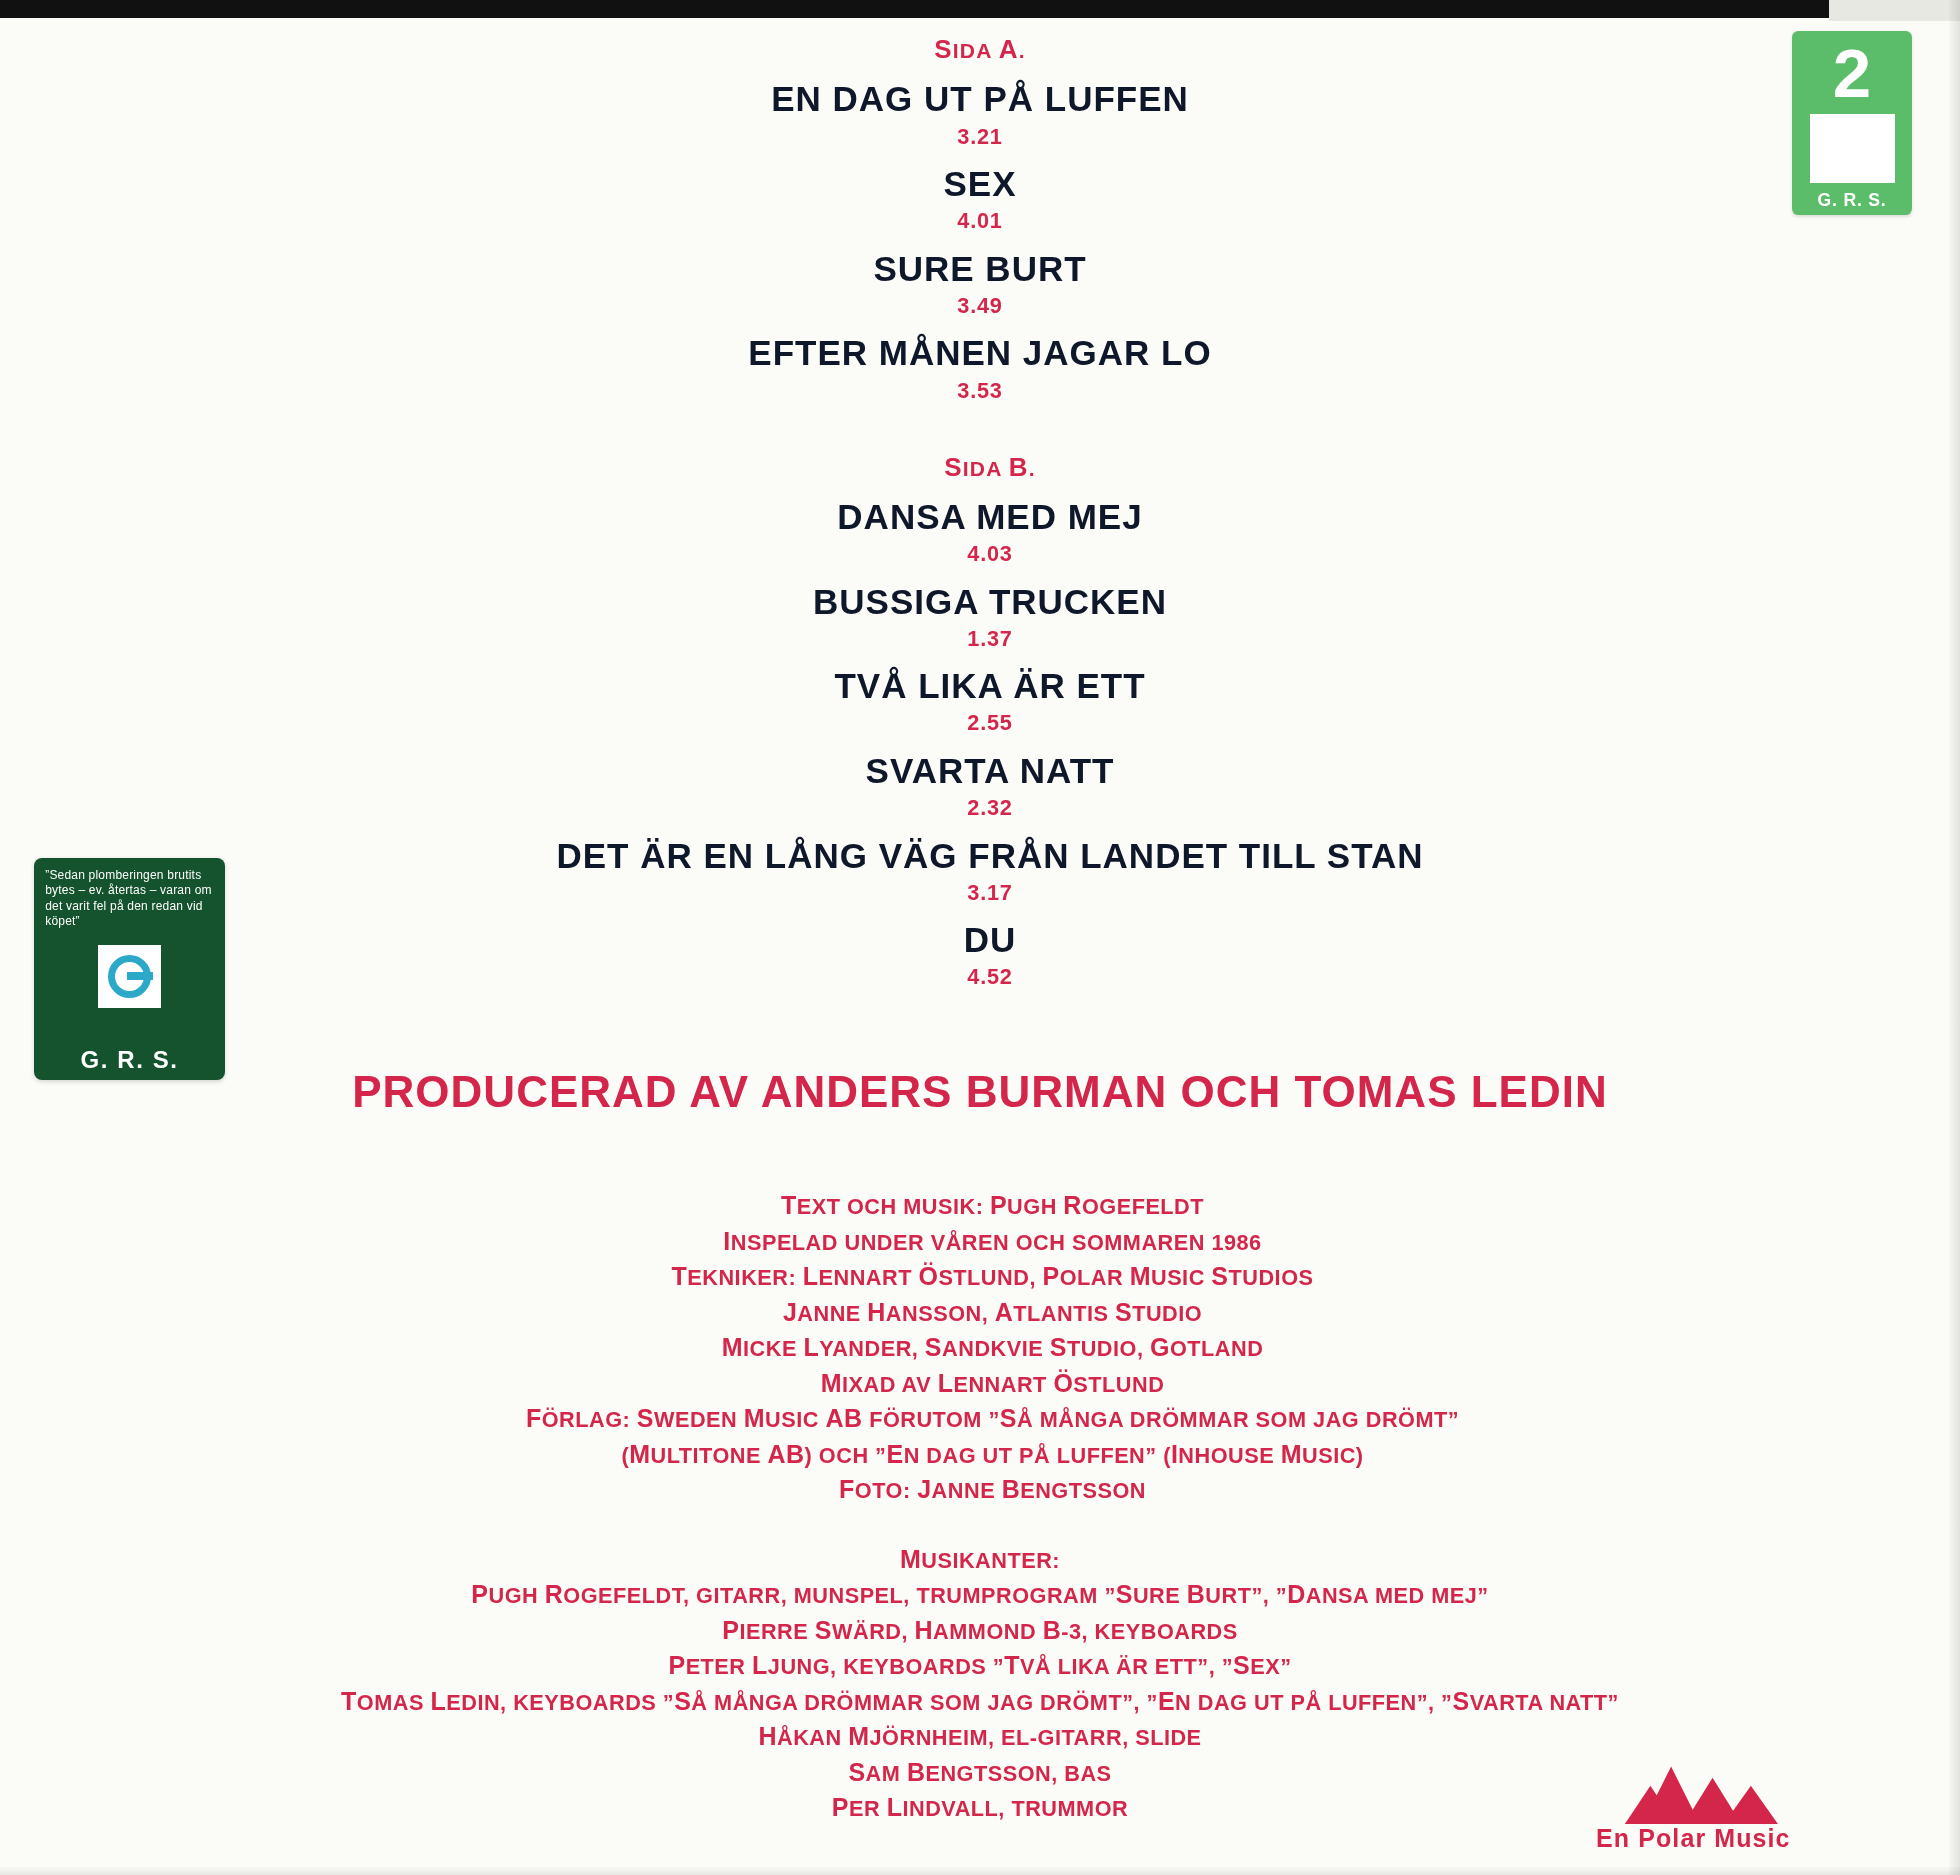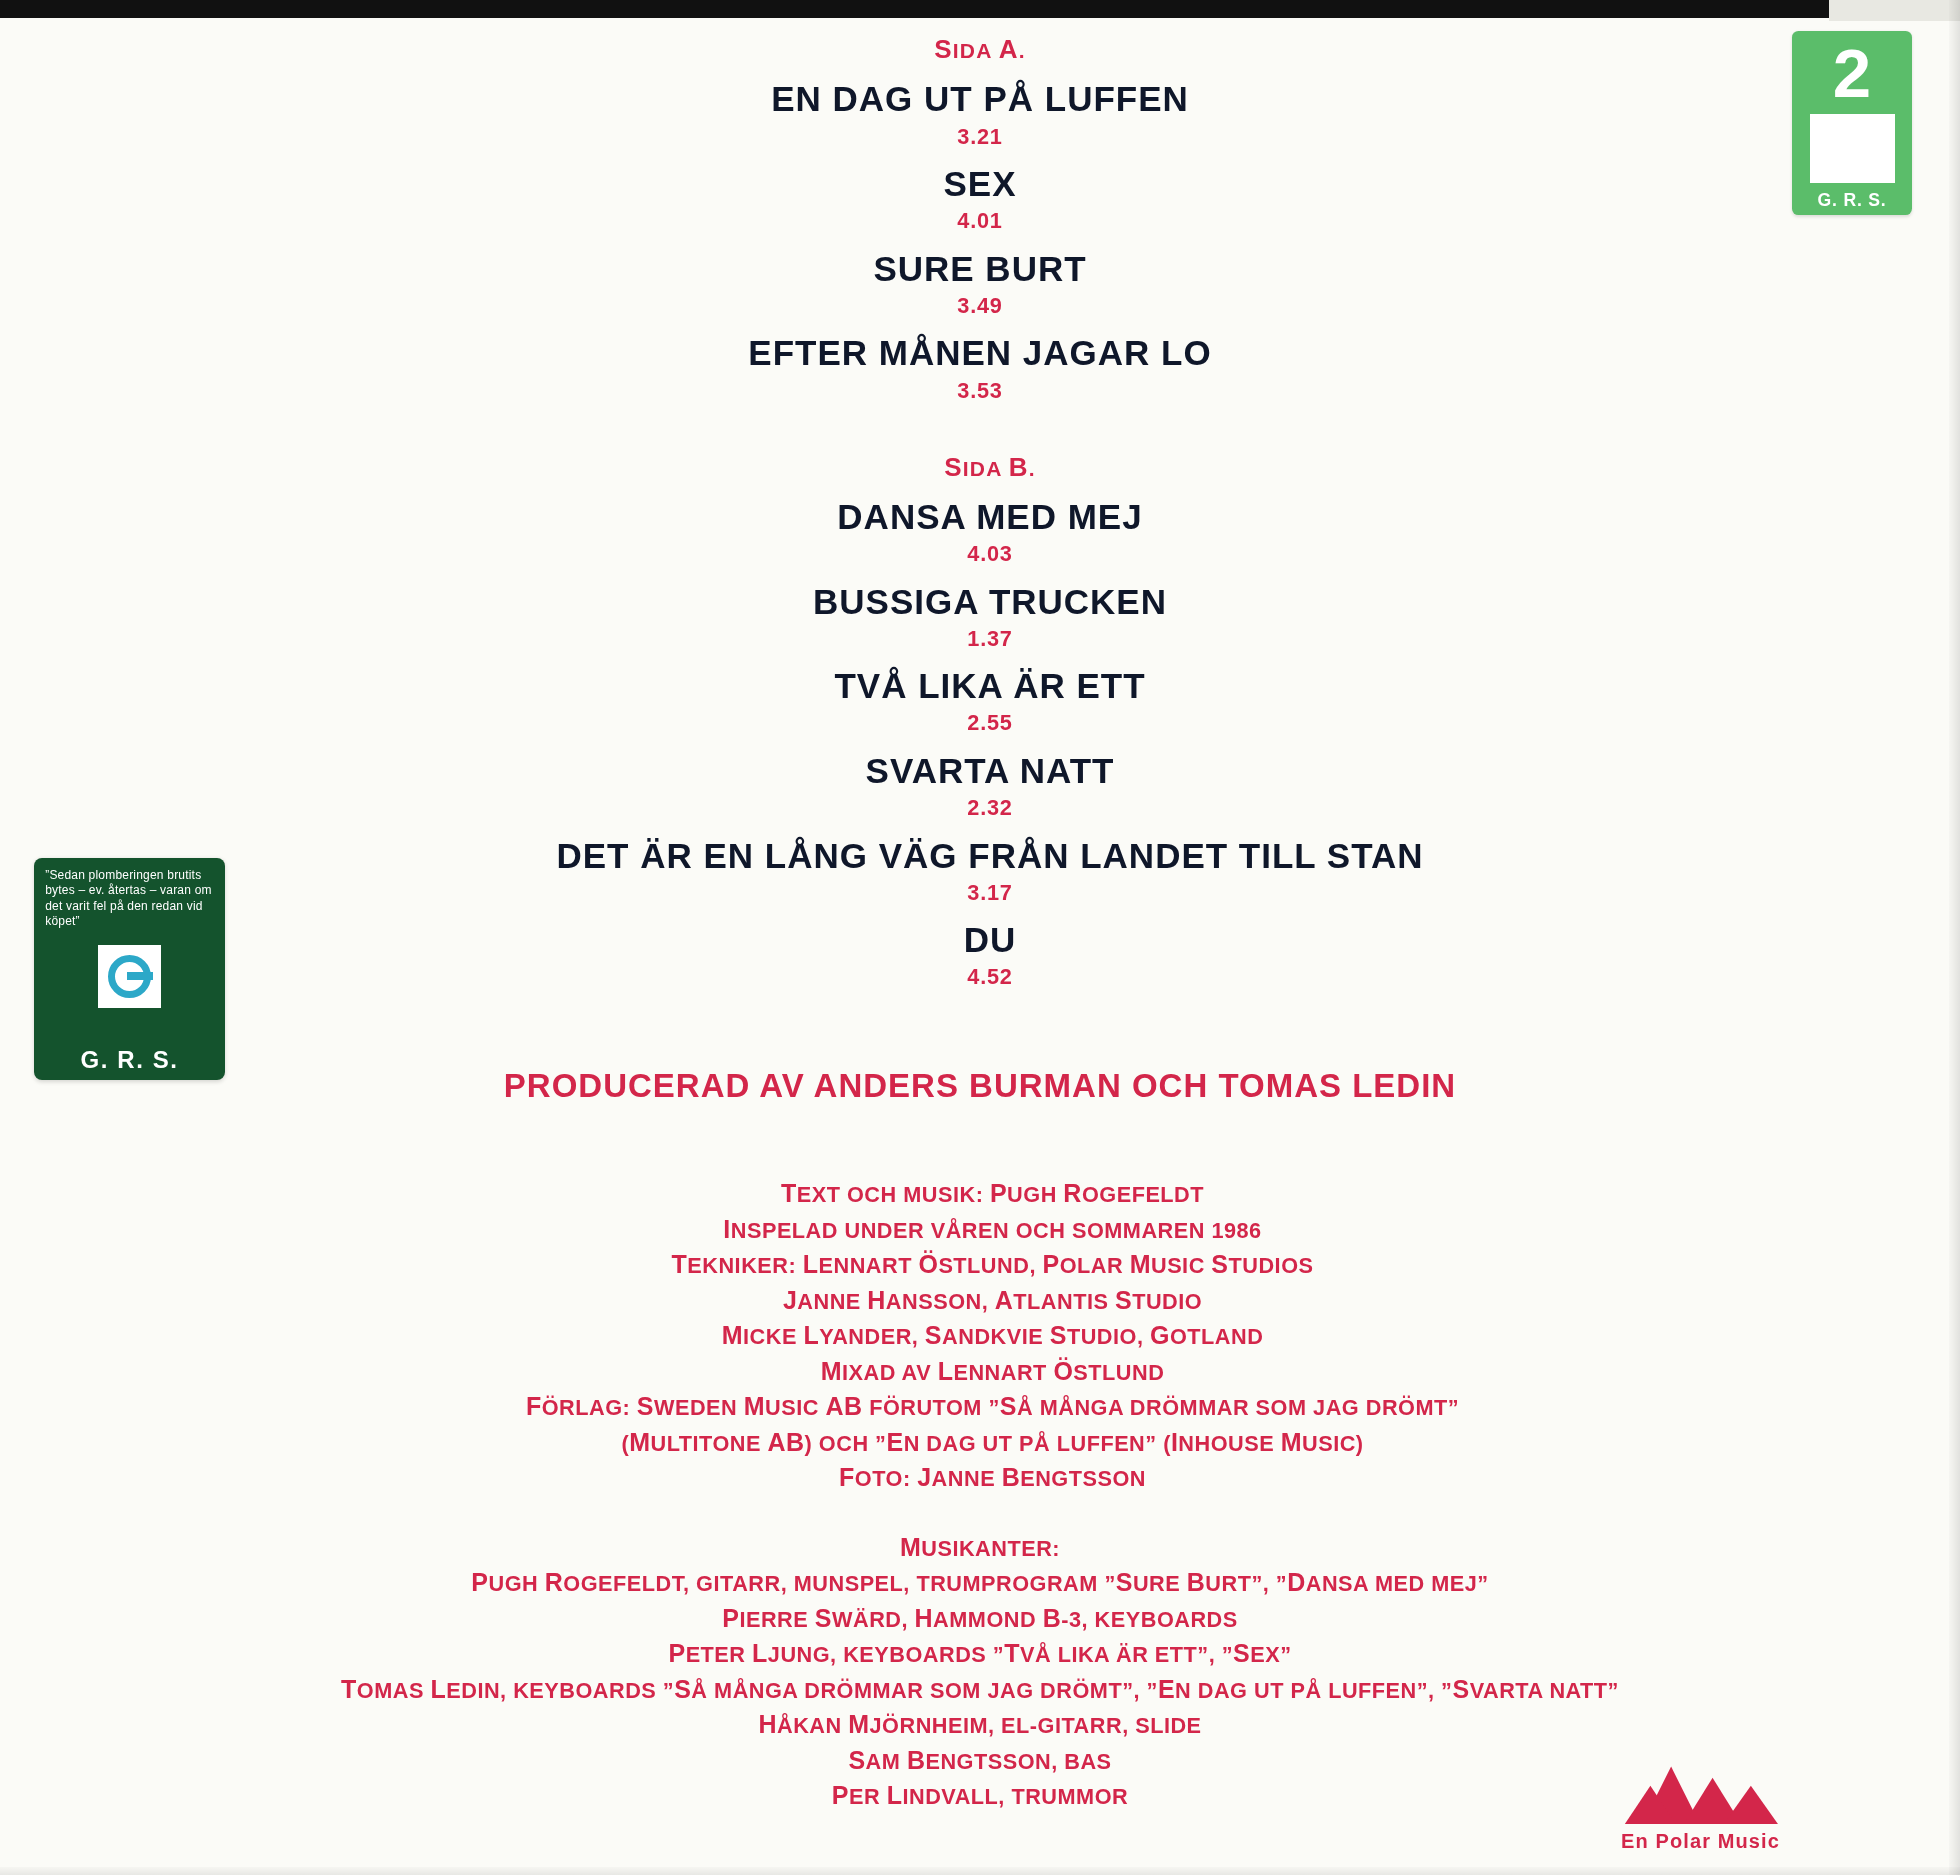--- a/index.html
+++ b/index.html
@@ -92,21 +92,21 @@
 
   .sideB-wrap {
     margin-top: 48px;
     padding-left: 20px;
   }
 
   .producer {
     text-align: center;
     color: #d3264a;
     font-weight: bold;
-    font-size: 33px;
+    font-size: 44px;
     letter-spacing: 1px;
     margin-top: 77px;
   }
 
   .credits {
     text-align: center;
     color: #d3264a;
     font-weight: bold;
     font-size: 21.7px;
     letter-spacing: 0.5px;
@@ -244,24 +244,24 @@
     top: 0;
     left: 27px;
     width: 160px;
     height: 59px;
   }
   .polar-logo .label {
     position: absolute;
     bottom: 0;
     left: 0;
     width: 209px;
-    text-align: center;
-    color: #d3264a;
-    font-weight: bold;
-    font-size: 20px;
+    text-align: left;
+    color: #d3264a;
+    font-weight: bold;
+    font-size: 25px;
     letter-spacing: 1.1px;
   }
 </style>
 </head>
 <body>
 
 <div id="sleeve">
 
   <div class="top-strip"></div>
   <div class="top-strip-right"></div>

